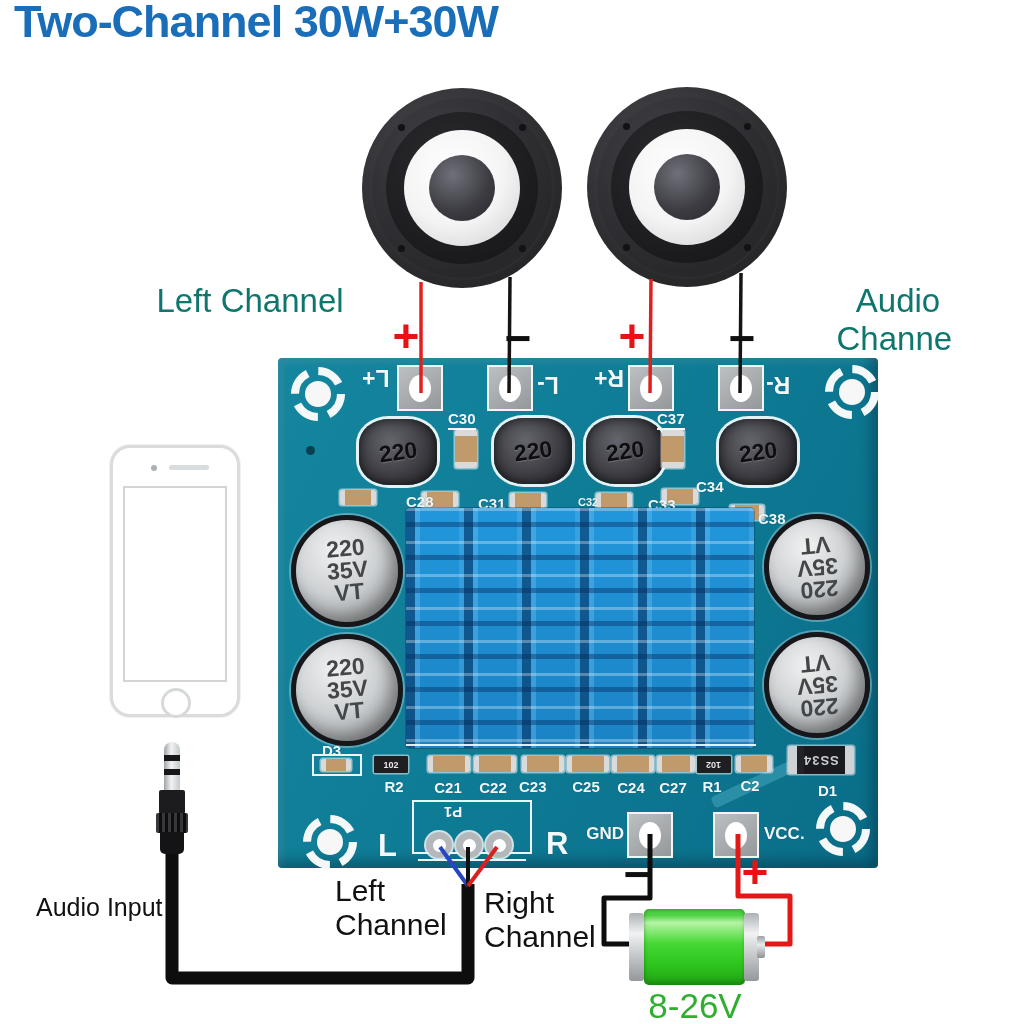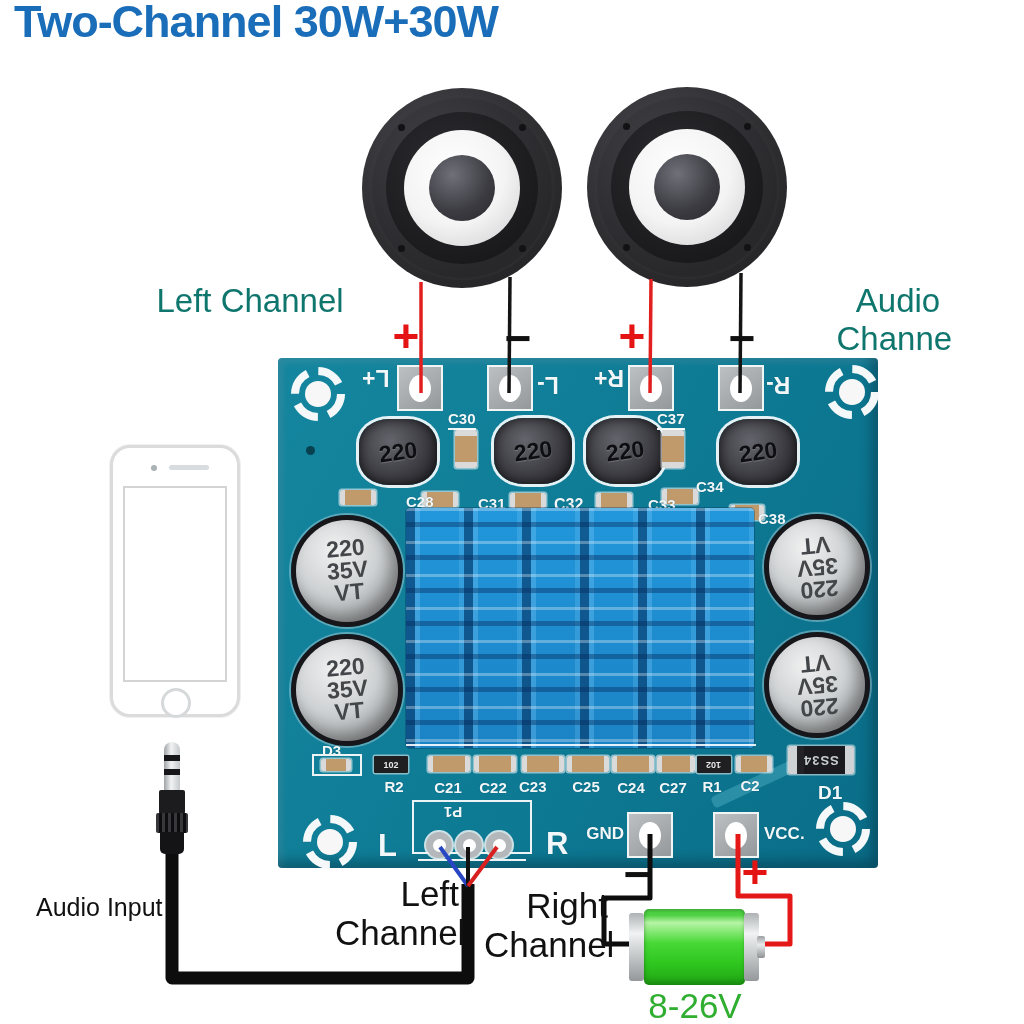--- a/index.html
+++ b/index.html
@@ -100,21 +100,21 @@
   .j-barrel { left:160px; top:832px; width:24px; height:22px; background:#141417; border-radius:0 0 5px 5px; }
 
   
   .bat-cap { position:absolute; width:15px; height:68px; top:913px; background:linear-gradient(180deg,#aeb2b4,#f0f2f3 30%,#94989a); border-radius:3px; }
   .bat-body { position:absolute; left:644px; top:909px; width:101px; height:76px; border-radius:5px;
               background:linear-gradient(180deg,#4ed143 0 8%, #b6f4a5 18%, #47d836 45%, #2ec61e 72%, #21a414);
               box-shadow:inset 0 2px 3px rgba(0,0,0,.18), inset 0 -4px 5px rgba(0,70,0,.28); }
   .bat-nub { position:absolute; left:757px; top:936px; width:8px; height:22px; background:linear-gradient(180deg,#9da1a3,#e8eaeb 40%,#8d9193); border-radius:2px; }
   .bat-label { position:absolute; left:626px; top:986px; width:138px; text-align:center; font-size:35px; color:#2fae2f; }
 
-  .botlabel { position:absolute; font-size:35px; color:#111; text-align:right; width:124px; line-height:1.12; }
+  .botlabel { position:absolute; font-size:30px; color:#111; text-align:left; width:124px; line-height:1.12; }
   .audiolabel { position:absolute; left:36px; top:893px; font-size:25px; color:#111; }
 </style>
 </head>
 <body>
 
 <div class="page">
 
   <div class="title">Two-Channel 30W+30W</div>
 
   <div class="toplabel" style="left:150px;top:282px;">Left Channel</div>
@@ -190,21 +190,21 @@
     <div class="smdv" style="left:384px;top:72px;width:22px;height:38px;"></div>
 
     <div class="smd" style="left:62px;top:132px;width:36px;height:15px;"></div>
     <div class="smd" style="left:144px;top:134px;width:36px;height:15px;"></div>
     <div class="smd" style="left:232px;top:135px;width:36px;height:15px;"></div>
     <div class="smd" style="left:318px;top:135px;width:36px;height:15px;"></div>
     <div class="smd" style="left:384px;top:131px;width:36px;height:15px;"></div>
     <div class="smd" style="left:452px;top:147px;width:34px;height:15px;"></div>
     <div class="silk" style="left:128px;top:135px;font-size:15px;">C28</div>
     <div class="silk" style="left:200px;top:137px;font-size:15px;">C31</div>
-    <div class="silk" style="left:276px;top:138px;font-size:16px;">C32</div>
+    <div class="silk" style="left:300px;top:138px;font-size:11px;">C32</div>
     <div class="silk" style="left:370px;top:138px;font-size:15px;">C33</div>
     <div class="silk" style="left:418px;top:120px;font-size:15px;">C34</div>
     <div class="silk" style="left:480px;top:152px;font-size:15px;">C38</div>
 
     <div class="heatsink"></div>
 
     <div class="ecap tilt" style="left:13px;top:157px;width:112px;height:112px;">
       <div class="captxt">
           <div>220</div>
           <div>35V</div>
@@ -261,21 +261,21 @@
     <div class="silk" style="left:241px;top:420px;width:44px;font-size:15px;">C23</div>
     <div class="silk" style="left:286px;top:420px;width:44px;text-align:center;font-size:15px;">C25</div>
     <div class="silk" style="left:331px;top:421px;width:44px;text-align:center;font-size:15px;">C24</div>
     <div class="silk" style="left:373px;top:421px;width:44px;text-align:center;font-size:15px;">C27</div>
     <div class="silk" style="left:412px;top:420px;width:44px;text-align:center;font-size:15px;">R1</div>
     <div class="silk" style="left:450px;top:419px;width:44px;text-align:center;font-size:15px;">C2</div>
 
     <div class="diode" style="left:510px;top:388px;width:66px;height:28px;">
         <span>SS34</span>
       </div>
-    <div class="silk" style="left:540px;top:424px;font-size:19px;text-align:right;">D1</div>
+    <div class="silk" style="left:540px;top:424px;font-size:15px;text-align:right;">D1</div>
 
     <div class="hdrbox" style="left:134px;top:442px;width:120px;height:54px;"></div>
     <div class="silk r180" style="left:166px;top:446px;font-size:15px;">P1</div>
     <div class="hdrhole" style="left:148px;top:474px;"></div>
     <div class="hdrhole" style="left:178px;top:474px;"></div>
     <div class="hdrhole" style="left:208px;top:474px;"></div>
     <div class="silk" style="left:100px;top:470px;font-size:31px;">L</div>
     <div class="silk" style="left:268px;top:468px;font-size:31px;">R</div>
 
     <div class="silk" style="left:304px;top:466px;width:42px;text-align:right;font-size:17px;">GND</div>

